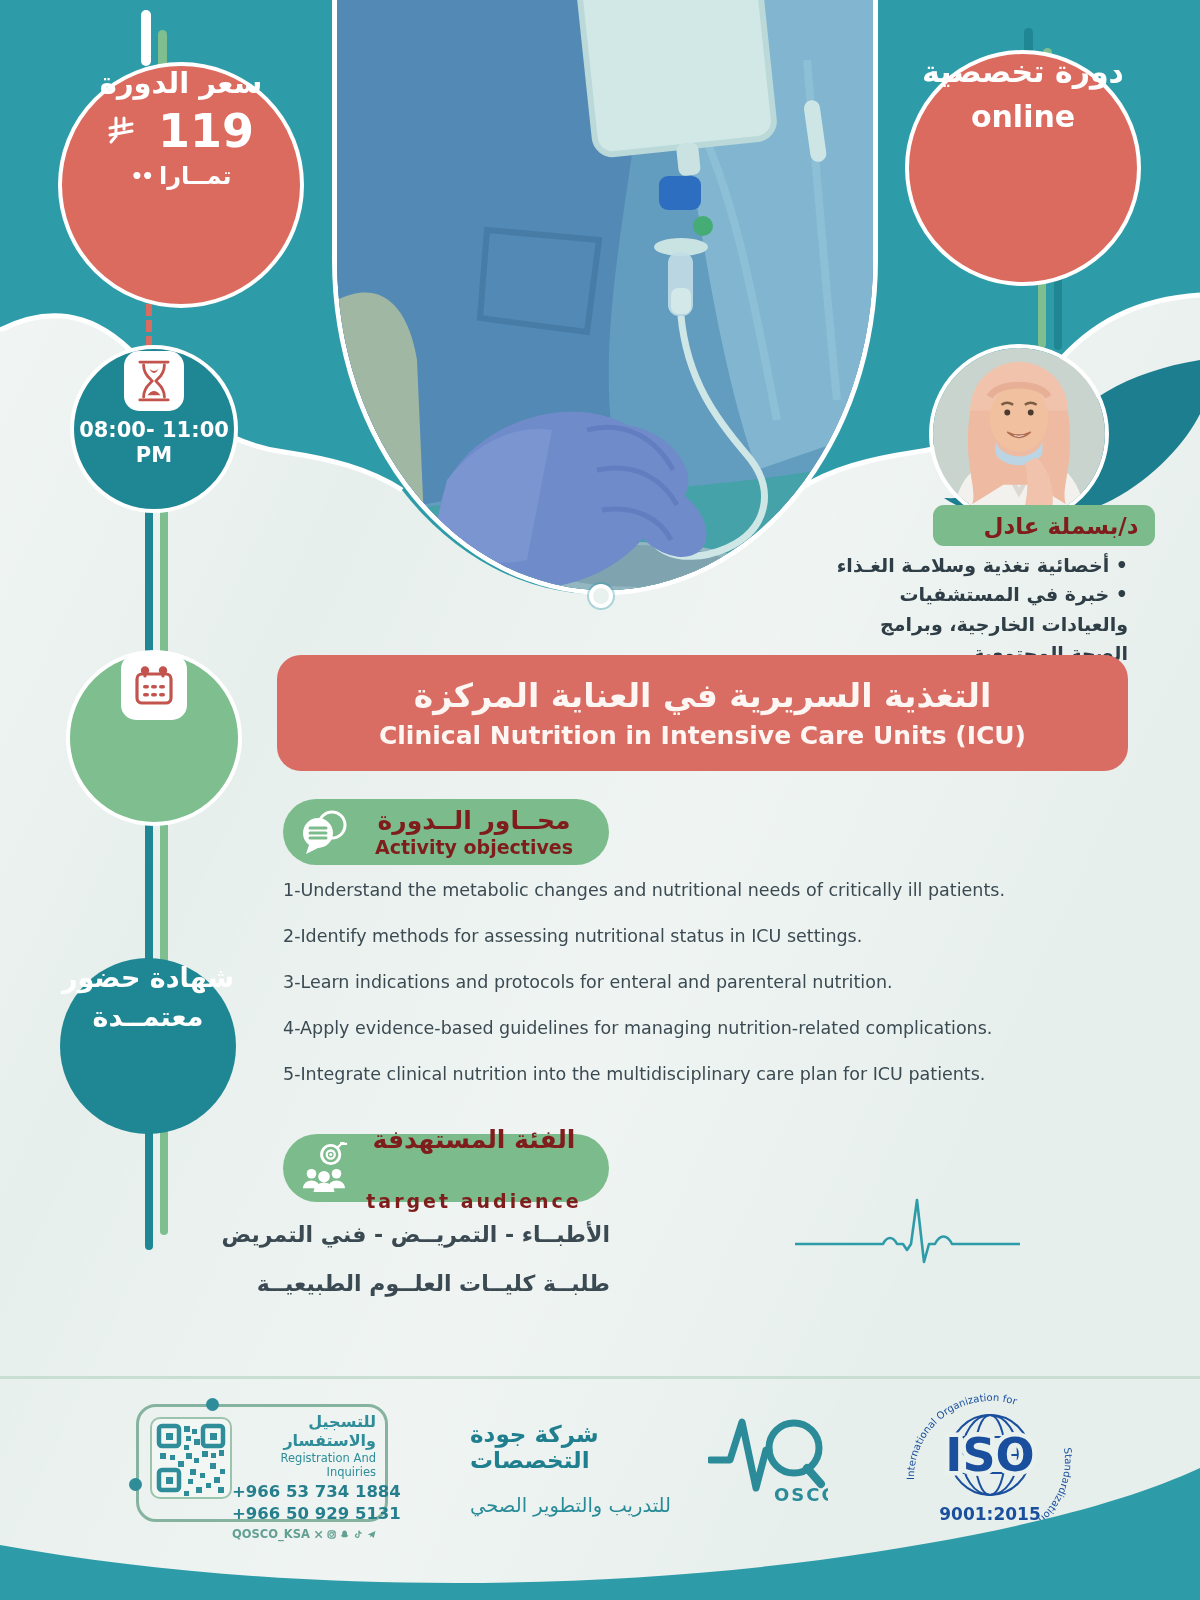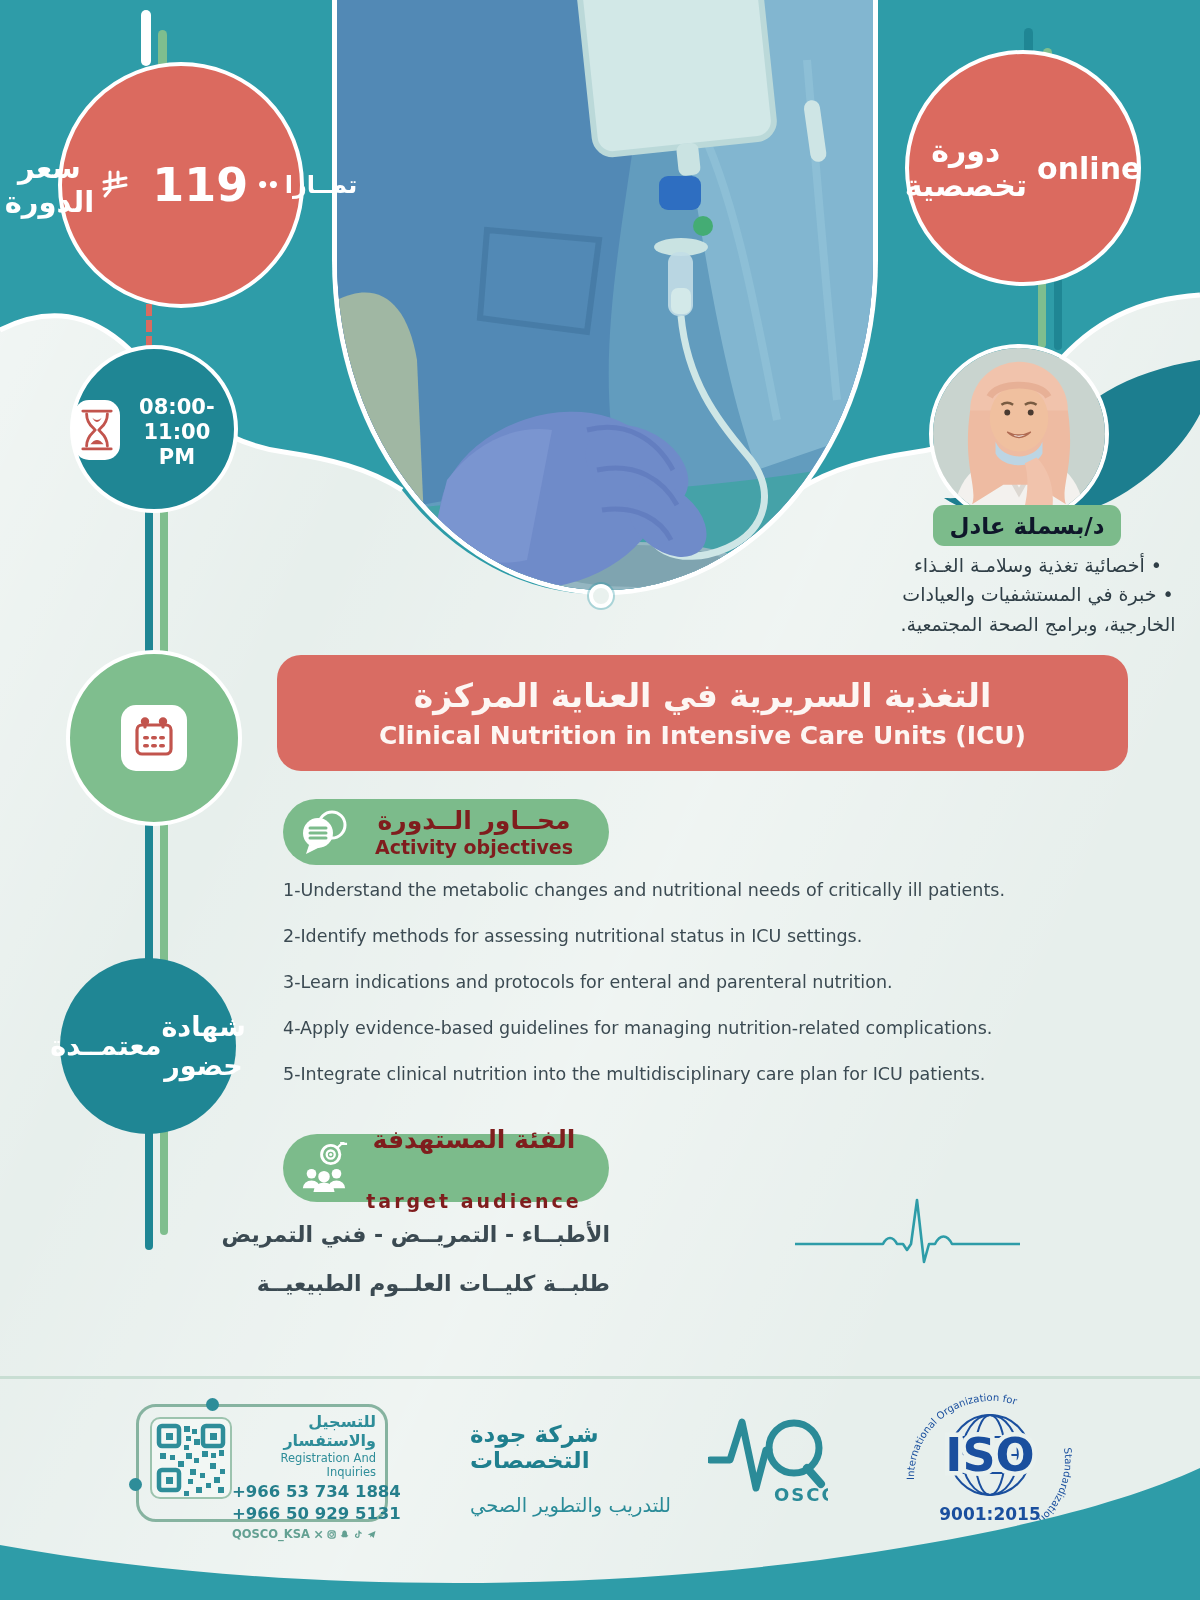--- a/index.html
+++ b/index.html
@@ -16,21 +16,21 @@
   #header-svg{left:0;top:0;}
   
   .photo-arch{left:332px;top:0;width:536px;height:590px;border:5px solid #fff;border-top:none;
     border-radius:0 0 273px 273px / 0 0 335px 335px;overflow:hidden;background:#6d9cc3;}
   .arch-dot{left:589px;top:584px;width:16px;height:16px;border-radius:50%;
     background:#e9f1ee;border:4px solid #fff;box-shadow:0 0 0 2px rgba(46,156,168,.35);}
   
   .stick{border-radius:6px;}
   .dashline{border-left:6px dashed #d96b60;}
   
-  .circ{border-radius:50%;display:flex;flex-direction:row;align-items:center;justify-content:center;text-align:center;color:#fff;}
+  .circ{border-radius:50%;display:flex;flex-direction:column;align-items:center;justify-content:flex-start;text-align:center;color:#fff;}
   .circ.red{background:#db6a5f;border:4px solid #fff;}
   .circ.teal{background:#1f8694;border:4px solid #fff;}
   .circ.green{background:#7fbe8e;border:4px solid #fff;}
   .circ.teal-plain{background:#1f8694;}
   #price-circle{left:58px;top:62px;width:238px;height:238px;gap:8px;}
   .price-title{font-size:29px;font-weight:bold;}
   .price-row{display:flex;align-items:center;gap:24px;direction:ltr;}
   .price-num{font-size:46px;font-weight:bold;line-height:1;}
   .tamara-row{display:flex;align-items:center;gap:7px;font-size:24px;font-weight:bold;}
   .tamara-dots{font-size:20px;letter-spacing:-2px;}
@@ -41,23 +41,23 @@
   #calendar-circle{left:66px;top:650px;width:168px;height:168px;}
   #certificate-circle{left:60px;top:958px;width:176px;height:176px;font-size:27px;font-weight:bold;line-height:1.45;}
   .icon-card{background:#fff;border-radius:15px;display:flex;align-items:center;justify-content:center;}
   #hourglass-circle .icon-card{width:60px;height:60px;margin-top:2px;}
   #calendar-circle .icon-card{width:66px;height:66px;}
   .time-txt{font-size:21px;font-weight:bold;line-height:1.2;margin-top:7px;}
   .date-txt{font-size:23px;font-weight:bold;line-height:1.25;margin-top:7px;}
   
   #doctor-circle{left:929px;top:344px;width:172px;height:172px;border-radius:50%;border:4px solid #fff;overflow:hidden;}
   #doctor-pill{left:933px;top:505px;width:188px;height:41px;background:#7cbb8b;border-radius:11px;
-    display:flex;align-items:center;justify-content:center;color:#0f172a;font-size:23px;font-weight:bold;}
-  #doctor-bullets{left:884px;top:551px;width:308px;direction:rtl;text-align:center;
-    color:#2f3e46;font-size:19px;font-weight:normal;line-height:1.55;}
+    display:flex;align-items:center;justify-content:center;color:#7f1d1d;font-size:23px;font-weight:bold;padding-left:34px;}
+  #doctor-bullets{left:820px;top:551px;width:308px;direction:rtl;text-align:right;
+    color:#2f3e46;font-size:19px;font-weight:bold;line-height:1.55;}
   #doctor-bullets .b::before{content:"•  ";}
   
   #title-banner{left:277px;top:655px;width:851px;height:116px;background:#d96c63;border-radius:24px;
     display:flex;flex-direction:column;align-items:center;justify-content:center;gap:6px;color:#fdf6f3;}
   .banner-ar{font-size:33px;font-weight:bold;}
   .banner-en{font-size:25px;font-weight:bold;white-space:nowrap;}
   
   .sec-badge{background:#7cbb8b;border-radius:34px;display:flex;align-items:center;color:#7f1d1d;padding:0 10px 0 16px;box-sizing:border-box;}
   #objectives-badge{left:283px;top:799px;width:326px;height:66px;}
   #audience-badge{left:283px;top:1134px;width:326px;height:68px;}

